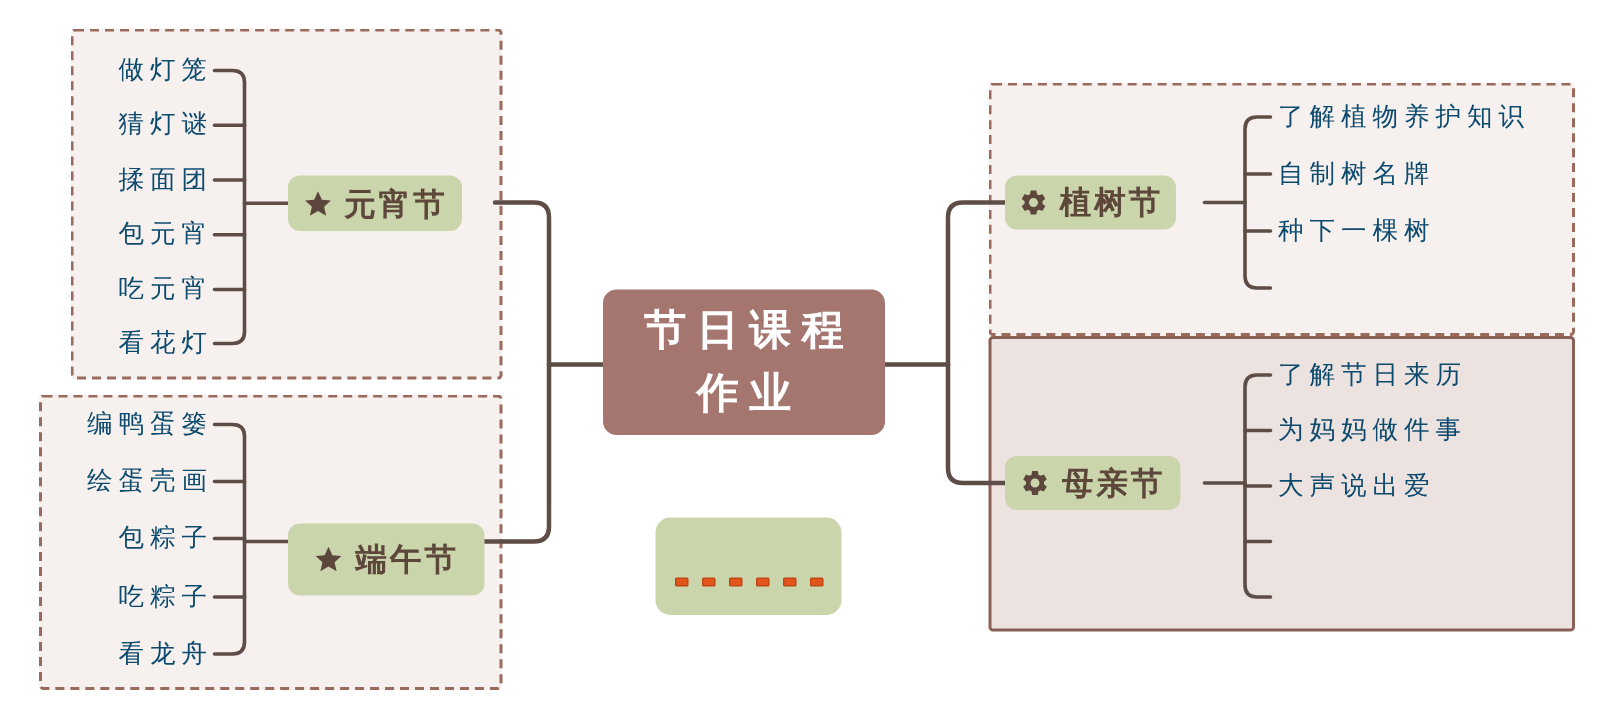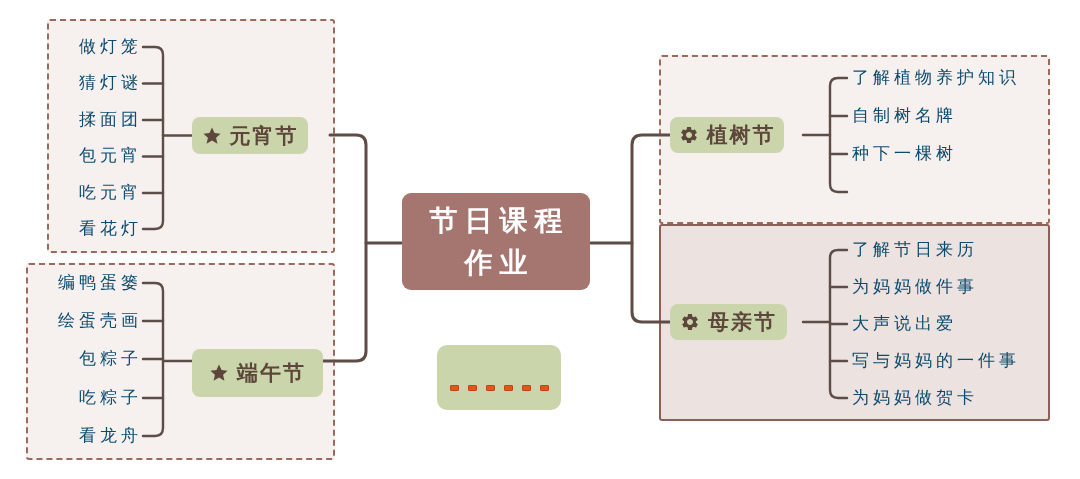--- a/index.html
+++ b/index.html
@@ -167,16 +167,14 @@
   <div class="item l b3">吃粽子</div>
   <div class="item l b4">看龙舟</div>
 
   <div class="item r c0">了解植物养护知识</div>
   <div class="item r c1">自制树名牌</div>
   <div class="item r c2">种下一棵树</div>
 
   <div class="item r d0">了解节日来历</div>
   <div class="item r d1">为妈妈做件事</div>
   <div class="item r d2">大声说出爱</div>
-  <div class="item r d3">写与妈妈的一件事</div>
-  <div class="item r d4">为妈妈做贺卡</div>
 
 </div>
 
 </body></html>

